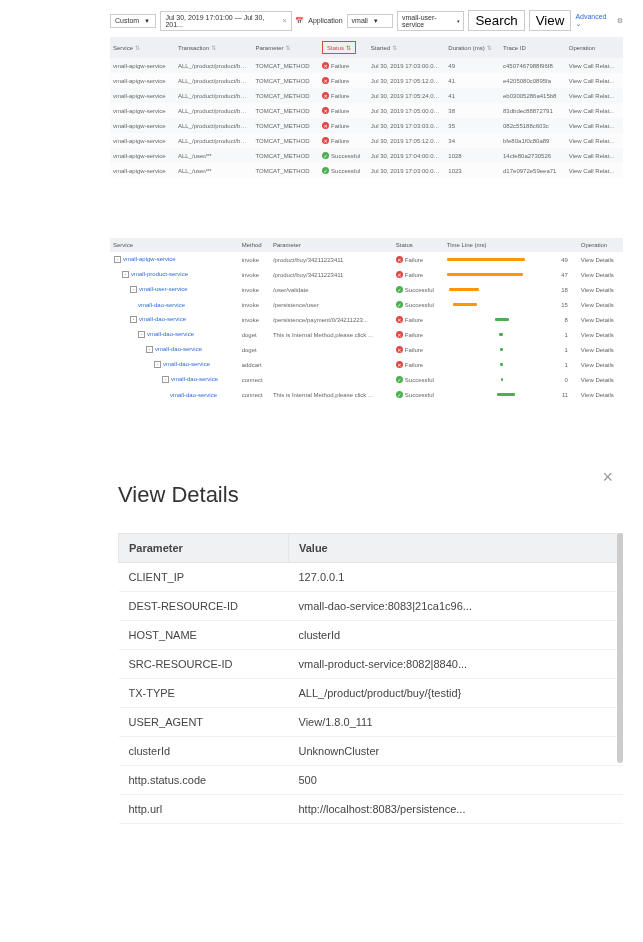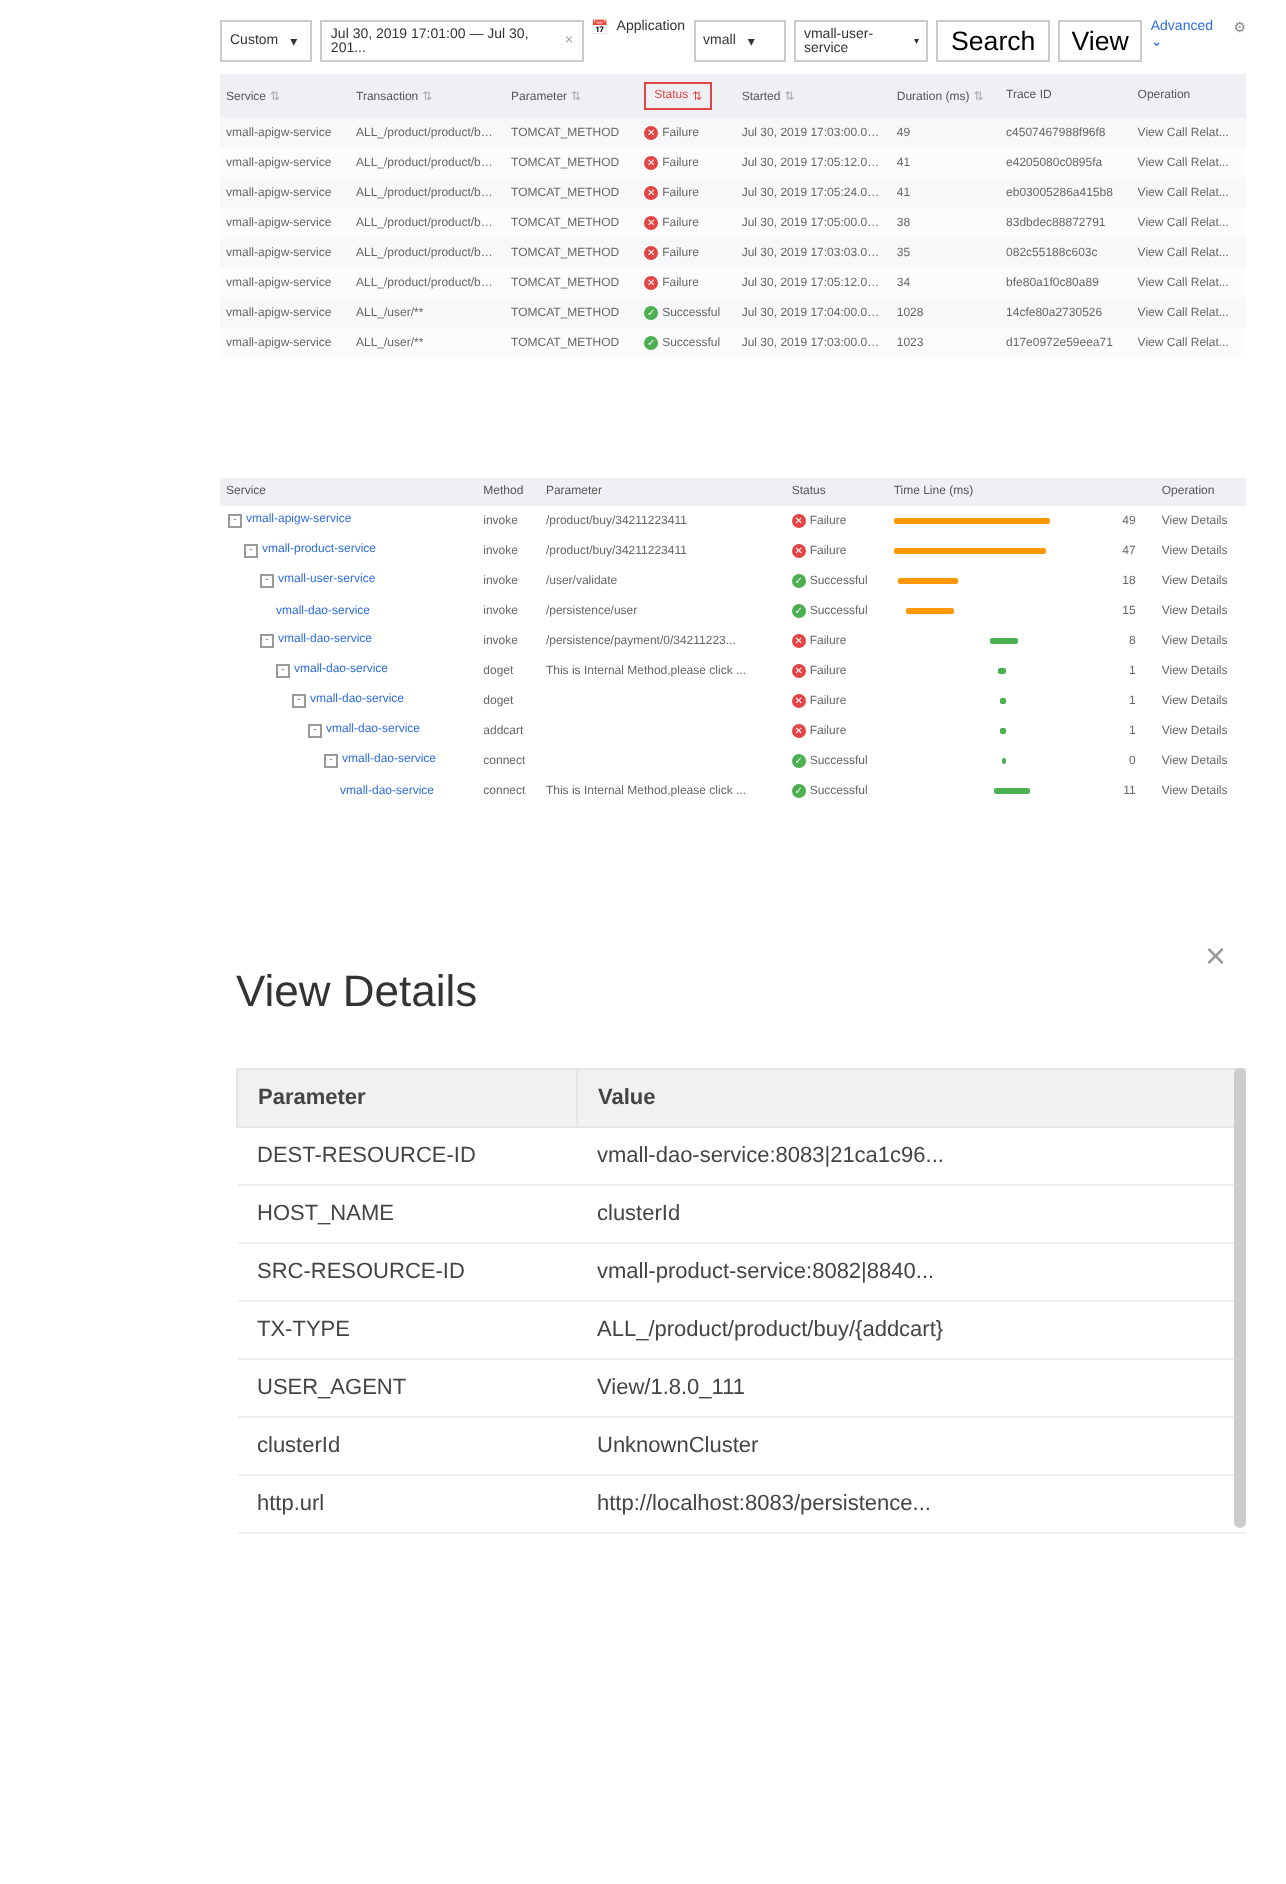--- a/index.html
+++ b/index.html
@@ -1,18 +1,18 @@
 <!DOCTYPE html>
 <html><head>
 <meta charset="utf-8">
 <style>
 *{margin:0;padding:0;box-sizing:border-box;font-family:Arial,Helvetica,sans-serif}
 body{background:#fff;color:#333;width:643px;position:relative}
 .section1{padding:10px 20px 10px 110px}
-.toolbar{display:flex;gap:4px;font-size:7px;margin-bottom:6px}
+.toolbar{display:flex;gap:4px;align-items:center;font-size:7px;margin-bottom:6px}
 .tb-select{border:1px solid #ccc;padding:2px 4px;display:flex;align-items:center;gap:6px;background:#fff;cursor:pointer}
 .tb-select.small{width:48px}
 .tb-date{border:1px solid #ccc;padding:2px 4px;display:flex;align-items:center;gap:4px}
 .tb-close{color:#999;cursor:pointer}
 .tb-icon{color:#888}
 .tb-btn{border:1px solid #ccc;padding:2px 6px;background:#fff;cursor:pointer}
 .gear{color:#888;cursor:pointer}
 .dn{font-size:5px;margin-left:auto}
 
 .table1{width:100%;font-size:6px;border-collapse:collapse}
@@ -335,42 +335,50 @@
     <div class="scrollbar"></div>
     <table class="detail-table">
       <thead>
         <tr>
           <th>Parameter</th>
           <th>Value</th>
         </tr>
       </thead>
       <tbody id="mtbody">
           <tr>
+            <td>CLIENT_IP</td>
+            <td>127.0.0.1</td>
+          </tr>
+          <tr>
             <td>DEST-RESOURCE-ID</td>
             <td>vmall-dao-service:8083|21ca1c96...</td>
           </tr>
           <tr>
             <td>HOST_NAME</td>
             <td>clusterId</td>
           </tr>
           <tr>
             <td>SRC-RESOURCE-ID</td>
             <td>vmall-product-service:8082|8840...</td>
           </tr>
           <tr>
             <td>TX-TYPE</td>
-            <td>ALL_/product/product/buy/{addcart}</td>
+            <td>ALL_/product/product/buy/{testid}</td>
           </tr>
           <tr>
             <td>USER_AGENT</td>
             <td>View/1.8.0_111</td>
           </tr>
           <tr>
             <td>clusterId</td>
             <td>UnknownCluster</td>
+          </tr>
+          <tr>
+            <td>http.status.code</td>
+            <td>500</td>
           </tr>
           <tr>
             <td>http.url</td>
             <td>http://localhost:8083/persistence...</td>
           </tr>
         </tbody>
     </table>
   </div>
 </div>
 

